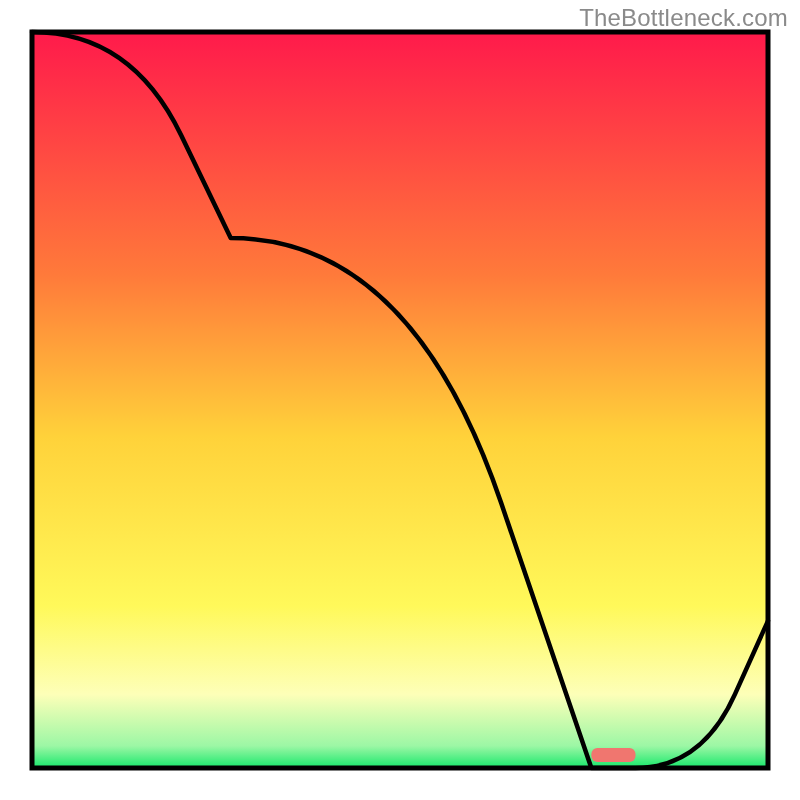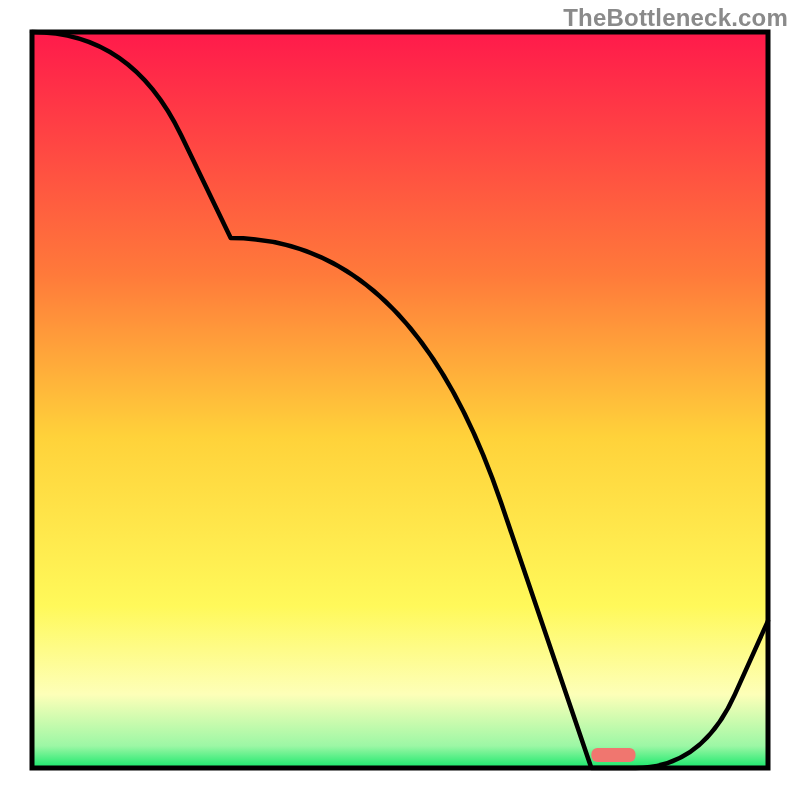--- a/index.html
+++ b/index.html
@@ -13,21 +13,21 @@
   .stage {
     position: relative;
     width: 800px;
     height: 800px;
   }
   .watermark {
     position: absolute;
     top: 4px;
     right: 12px;
     font-size: 24px;
-    font-weight: 700;
+    font-weight: 400;
     color: #8a8a8a;
     letter-spacing: 0.2px;
     z-index: 5;
   }
   svg.chart {
     position: absolute;
     top: 0;
     left: 0;
     width: 800px;
     height: 800px;

